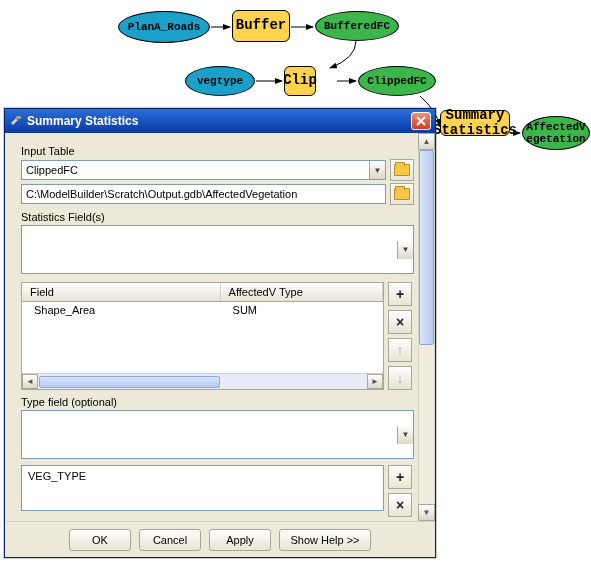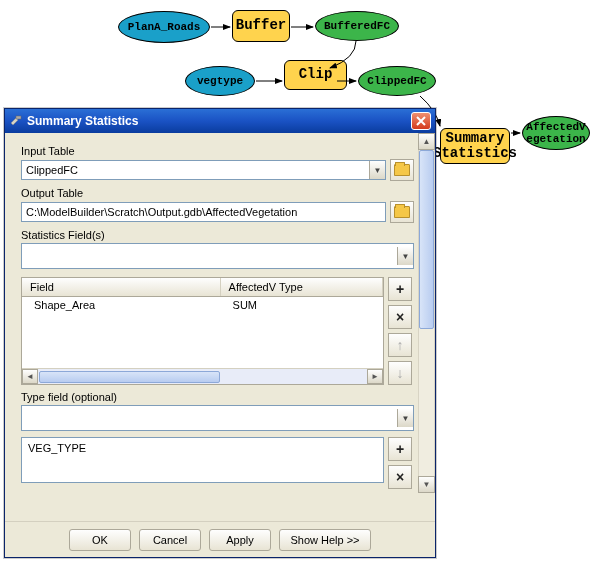--- a/index.html
+++ b/index.html
@@ -224,21 +224,20 @@
 
   .dialog-footer {
     height:36px;
     border-top:1px solid #d4d0c0;
     background:#ece9d8;
     display:flex;
     align-items:center;
     justify-content:center;
     gap:8px;
     padding: 0 10px;
-    margin-top: 28px;
   }
   .btn {
     height:22px;
     min-width:62px;
     padding: 0 10px;
     background: linear-gradient(to bottom,#fefefe,#e8e4d4);
     border:1px solid #aca899;
     border-radius:3px;
     font-size:11px;
     display:flex;align-items:center;justify-content:center;
@@ -258,28 +257,28 @@
   <div class="node-rect orange-node" style="left:232px;top:10px;width:58px;height:32px">
       <span>Buffer</span>
     </div>
   <div class="node-ellipse green-node" style="left:315px;top:11px;width:84px;height:30px">
       <span>BufferedFC</span>
     </div>
 
   <div class="node-ellipse blue-node" style="left:185px;top:66px;width:70px;height:30px">
       <span>vegtype</span>
     </div>
-  <div class="node-rect orange-node" style="left:284px;top:60px;width:63px;height:30px">
+  <div class="node-rect orange-node" style="left:284px;top:66px;width:32px;height:30px">
       <span>Clip</span>
     </div>
   <div class="node-ellipse green-node" style="left:358px;top:66px;width:78px;height:30px">
       <span>ClippedFC</span>
     </div>
 
-  <div class="node-rect orange-node" style="left:440px;top:128px;width:70px;height:36px">
+  <div class="node-rect orange-node" style="left:440px;top:110px;width:70px;height:26px">
       <span style="white-space:pre-line">Summary
 Statistics</span>
     </div>
   <div class="node-ellipse green-node" style="left:522px;top:116px;width:68px;height:34px">
       <span style="white-space:pre-line">AffectedV
 egetation</span>
     </div>
 
   <svg class="arrow" style="left:0;top:0" width="591" height="160">
     <defs>
@@ -320,21 +319,20 @@
       <div class="row">
         <div class="select-input">
           <span>ClippedFC</span>
           <div class="select-arrow">▼</div>
         </div>
         <div class="folder-btn">
             <div class="folder-icon"></div>
           </div>
       </div>
 
-      <div class="label">Output Table</div>
       <div class="row">
         <input class="text-input" value="C:\ModelBuilder\Scratch\Output.gdb\AffectedVegetation" style="">
         <div class="folder-btn">
             <div class="folder-icon"></div>
           </div>
       </div>
 
       <div class="label">Statistics Field(s)</div>
       <div class="select-input">
         <span></span>

